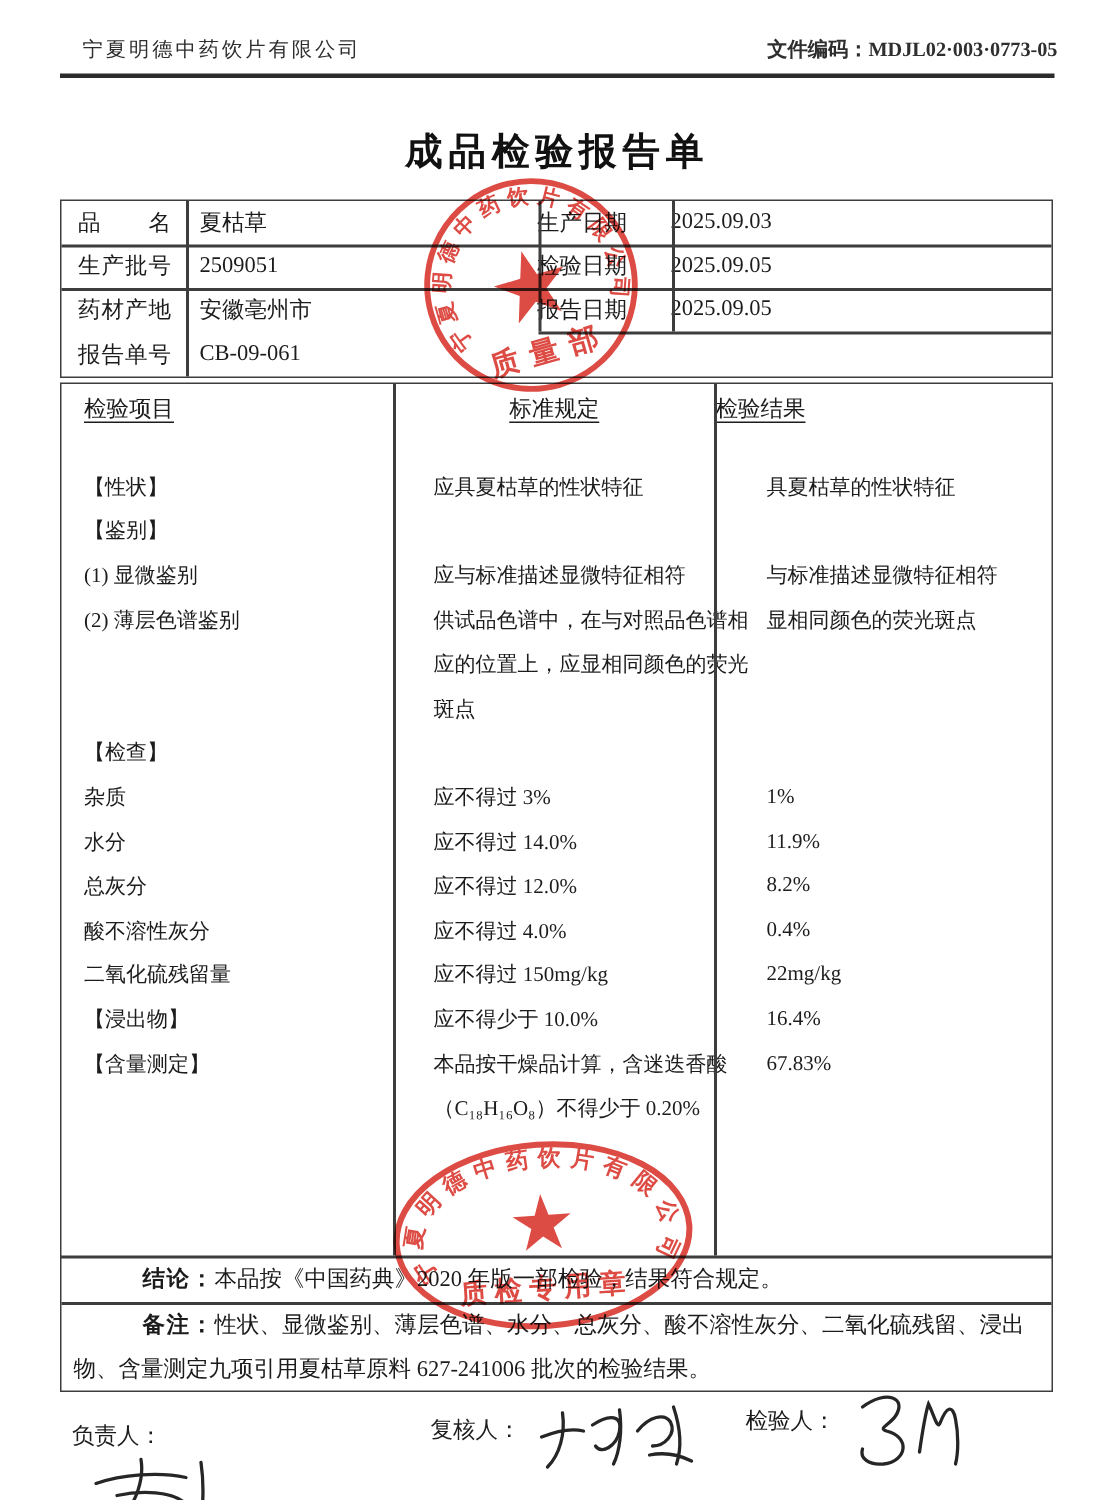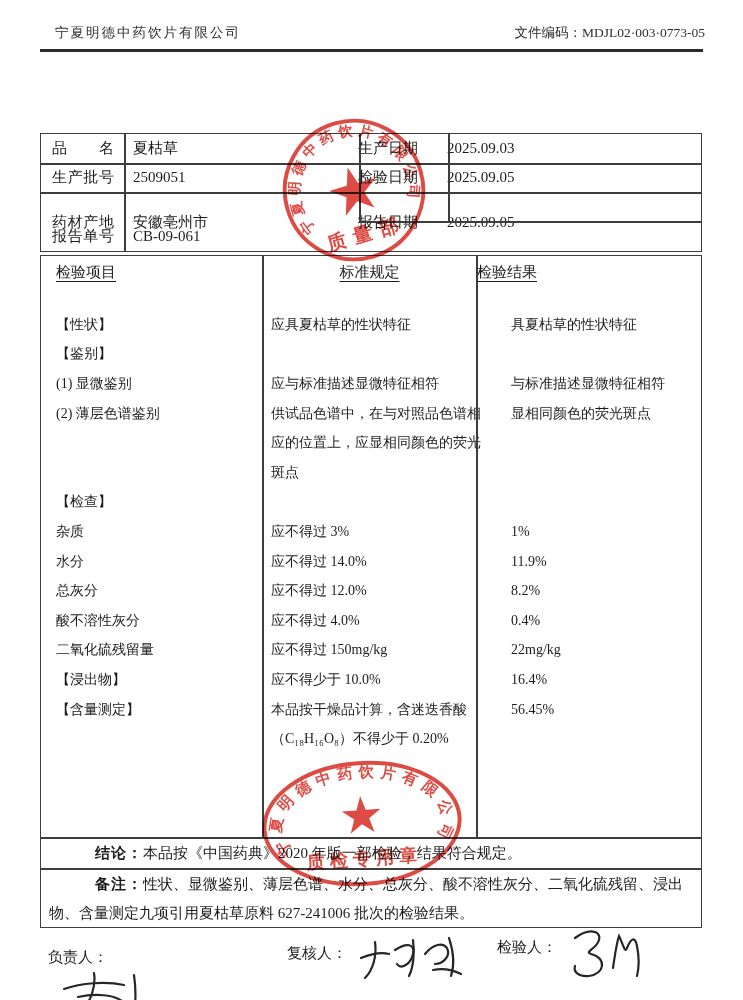--- a/index.html
+++ b/index.html
@@ -2,55 +2,55 @@
 <html><head>
 <meta charset="utf-8">
 <style>
   html,body{margin:0;padding:0;background:#ffffff;}
   .page{
     position:relative;width:743px;height:1000px;background:#fff;overflow:hidden;
     font-family:"Liberation Serif","DejaVu Serif",serif;color:#1c1c1c;
   }
   
   .co-name{position:absolute;left:55px;top:24px;font-size:13.5px;letter-spacing:2px;color:#2e2e2e;}
-  .doc-code{position:absolute;right:38px;top:24px;font-size:13.5px;color:#2e2e2e;}
+  .doc-code{position:absolute;right:38px;top:24px;font-size:13.5px;color:#2e2e2e;font-weight:bold;}
   .head-rule{position:absolute;left:40px;top:49px;width:663px;height:2.5px;background:#2b2b2b;}
   .title{position:absolute;left:0;top:84px;width:743px;text-align:center;
          font-size:25px;font-weight:bold;letter-spacing:4px;color:#111;}
   
   .info-table{position:absolute;left:40px;top:133px;width:662px;height:119px;border:1.5px solid #3d3d3d;box-sizing:border-box;}
   .info-line{position:absolute;background:#3d3d3d;}
   .il-h1{left:0;top:29px;width:100%;height:1.5px;}
   .il-h2{left:0;top:58px;width:100%;height:1.5px;}
   .il-h3{left:318px;top:87px;right:0;height:1.5px;}
   .il-v1{left:83px;top:0;bottom:0;width:1.5px;}
   .il-v2{left:318px;top:0;height:87px;width:1.5px;}
   .il-v3{left:407px;top:0;height:87px;width:1.5px;}
   .irow{position:absolute;left:0;width:100%;display:flex;align-items:center;font-size:15px;}
   .irow1{top:0;height:29px;}.irow2{top:29px;height:29px;}
-  .irow3{top:74px;height:29px;justify-content:center;}.irow4{top:87px;height:30px;}
+  .irow3{top:58px;height:29px;justify-content:center;}.irow4{top:87px;height:30px;}
   .ilabel{width:62px;margin-left:11px;text-align:justify;text-align-last:justify;flex:none;}
   .ivalue{width:216px;margin-left:19px;flex:none;white-space:nowrap;}
   .ilabel2{width:64px;margin-left:9px;flex:none;white-space:nowrap;}
   .ivalue2{margin-left:25px;flex:1;white-space:nowrap;}
   
   .main-table{position:absolute;left:40px;top:255px;width:662px;height:583px;border:1.5px solid #3d3d3d;box-sizing:border-box;}
   .mt-vline{position:absolute;top:0;bottom:0;width:1.5px;background:#3d3d3d;}
   .mt-v1{left:221px;} .mt-v2{left:435px;}
   .mt-head{position:absolute;left:0;top:0;width:100%;display:flex;font-size:15px;}
   .mt-h{padding-top:7px;}
   .mt-h span{text-decoration:underline;text-underline-offset:4px;margin-top:28px;}
   .mt-h0{width:221px;padding-left:15px;box-sizing:border-box;}
   .mt-h1{width:215px;text-align:center;}
   .mt-h2{flex:1;}
   .mt-grid{position:absolute;left:0;top:54px;width:100%;}
   .mt-row{display:flex;height:29.6px;align-items:center;font-size:14px;}
   .mt-cell{white-space:nowrap;box-sizing:border-box;flex:none;}
   .mt-c0{width:221px;padding-left:15px;}
-  .mt-c1{width:221px;padding-left:9px;}
+  .mt-c1{width:221px;padding-left:27px;}
   .mt-c2{flex:1 1 auto;padding-left:28px;}
   
   .conc-box{position:absolute;left:40px;top:838px;width:662px;height:90px;border:1.5px solid #3d3d3d;box-sizing:border-box;}
   .conc-div{position:absolute;left:0;top:29px;width:100%;height:1.5px;background:#3d3d3d;}
   .conc-row1{position:absolute;left:0;top:0;width:100%;height:29px;}
   .conc-row2{position:absolute;left:0;top:31px;width:100%;}
   .conc-box p{margin:0;padding:0 8px;text-indent:46px;font-size:15px;line-height:28.5px;}
   .conc-box b{letter-spacing:1px;text-align:center;}
   
   .sig-group{position:absolute;display:flex;align-items:flex-start;}
@@ -65,20 +65,21 @@
 </style>
 </head>
 <body>
 
 <div class="page">
 
   <div class="co-name">宁夏明德中药饮片有限公司</div>
   <div class="doc-code">文件编码：MDJL02·003·0773-05</div>
   <div class="head-rule"></div>
 
+  <div class="title">成品检验报告单</div>
 
   <div class="info-table">
     <div class="irow irow1">
       <span class="ilabel">品名</span>
       <span class="ivalue">夏枯草</span>
       <span class="ilabel2">生产日期</span>
       <span class="ivalue2">2025.09.03</span>
     </div>
     <div class="irow irow2">
       <span class="ilabel">生产批号</span>
@@ -172,21 +173,21 @@
           <div class="mt-cell mt-c2">22mg/kg</div>
         </div>
         <div class="mt-row">
           <div class="mt-cell mt-c0">【浸出物】</div>
           <div class="mt-cell mt-c1">应不得少于 10.0%</div>
           <div class="mt-cell mt-c2">16.4%</div>
         </div>
         <div class="mt-row">
           <div class="mt-cell mt-c0">【含量测定】</div>
           <div class="mt-cell mt-c1">本品按干燥品计算，含迷迭香酸</div>
-          <div class="mt-cell mt-c2">56.45%</div>
+          <div class="mt-cell mt-c2">67.83%</div>
         </div>
         <div class="mt-row">
           <div class="mt-cell mt-c0"></div>
           <div class="mt-cell mt-c1">（C₁₈H₁₆O₈）不得少于 0.20%</div>
           <div class="mt-cell mt-c2"></div>
         </div>
       </div>
     <div class="mt-vline mt-v1"></div>
     <div class="mt-vline mt-v2"></div>
   </div>

